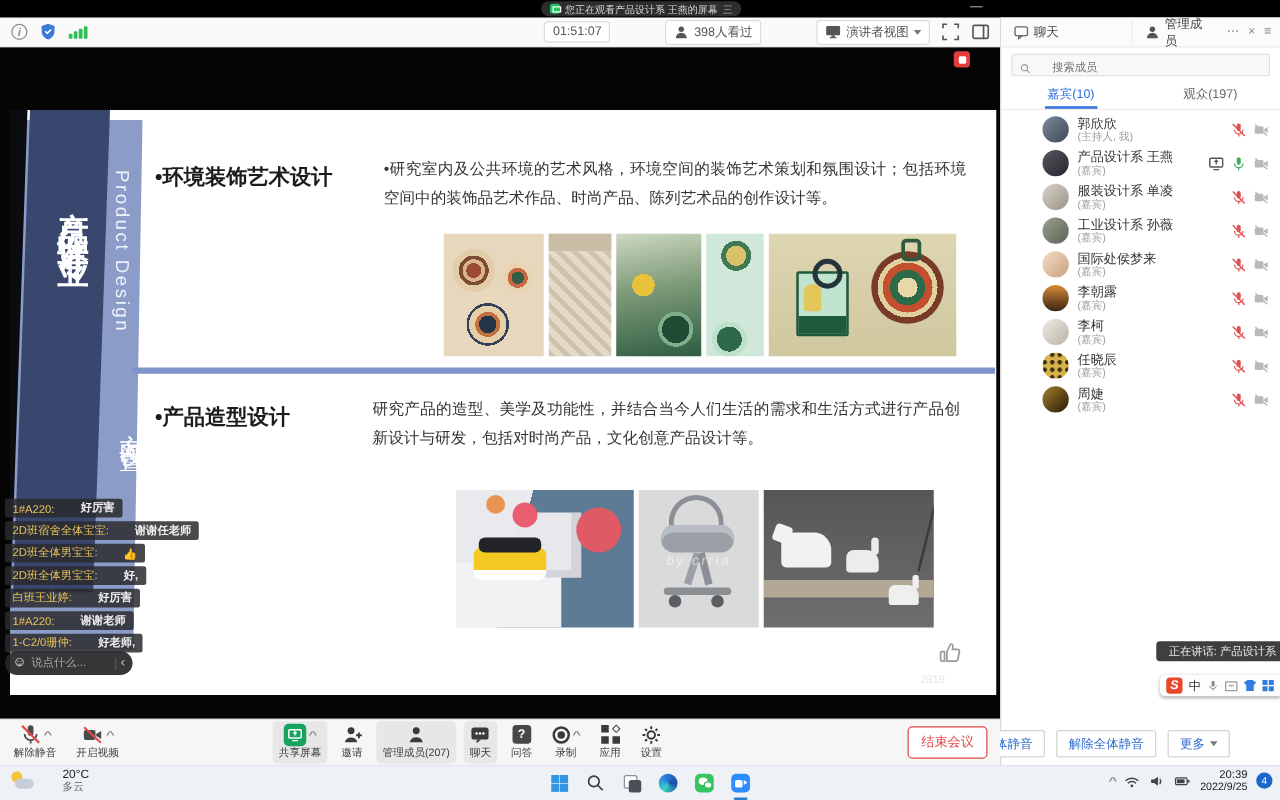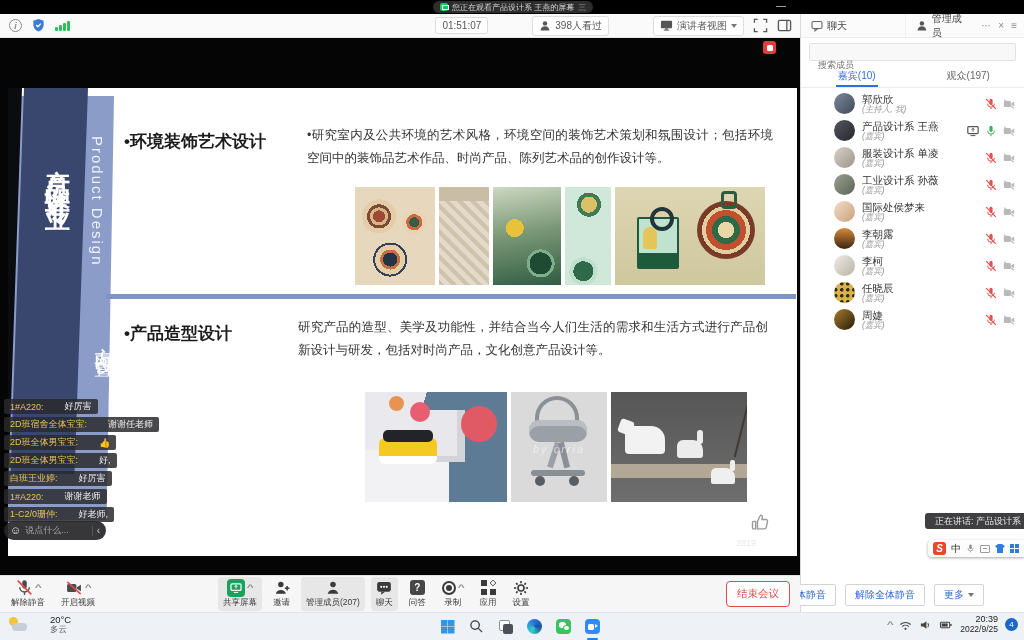--- a/index.html
+++ b/index.html
@@ -106,58 +106,58 @@
   .b3 .branch{position:absolute;right:4px;top:6px;width:2px;height:60px;background:#3e3a34;transform:rotate(14deg);}
   .watermark{position:absolute;left:0;top:46%;width:100%;text-align:center;color:rgba(255,255,255,.55);font-size:11px;font-style:italic;letter-spacing:2px;}
 
   #like-btn{position:absolute;left:742px;top:424px;width:20px;height:20px;}
   #like-count{position:absolute;left:716px;top:500px;width:60px;text-align:center;color:#e8e8e8;font-size:9px;}
 
   
   .cpill{position:absolute;left:4px;height:15px;display:flex;align-items:center;gap:21px;background:rgba(42,42,46,.85);
     border-radius:2px;padding:0 6px;white-space:nowrap;z-index:12;}
   .cpill .u{color:#e8c35a;font-size:9px;}
-  .cpill .m{color:#f0f0f0;font-size:9px;}
+  .cpill .m{color:#f0f0f0;font-size:9px;font-weight:bold;}
   .cpill .emj{color:#ffd34d;}
   .p1{top:361px}.p2{top:379px}.p3{top:397px}.p4{top:415px}.p5{top:433px}.p6{top:451px}.p7{top:469px}
   #chat-input{position:absolute;left:4px;top:483px;width:102px;height:19px;background:rgba(38,38,40,.92);border-radius:10px;
     display:flex;align-items:center;gap:4px;padding:0 6px;z-index:12;}
   #chat-input .face{color:#e6e6e6;font-size:11px;line-height:1;}
   #chat-input .ph{color:#a9a9a9;font-size:9px;flex:1;}
   #chat-input .sep{width:1px;height:10px;background:#555;}
   #chat-input .back{color:#cfcfcf;font-size:10px;}
 
   
   #right-panel{position:absolute;left:800px;top:14px;width:224px;height:598px;background:#fff;border-left:1px solid #d9d9d9;}
   #panel-tabs{height:24px;display:flex;align-items:center;border-bottom:1px solid #ececec;background:#fbfbfb;}
   .ptab{display:flex;align-items:center;gap:4px;font-size:10px;color:#444;padding:0 10px;height:100%;}
   .ptab.first{width:106px;border-right:1px solid #efefef;}
   .pctl{margin-left:auto;display:flex;align-items:center;gap:7px;padding-right:7px;color:#8a8a8a;font-size:10px;}
-  #search-wrap{margin:5px 8px;height:18px;border:1px solid #e2e2e2;background:#f8f8f8;border-radius:2px;display:flex;align-items:flex-end;gap:15px;padding:0 6px;flex-direction:column;}
+  #search-wrap{margin:5px 8px;height:18px;border:1px solid #e2e2e2;background:#f8f8f8;border-radius:2px;display:flex;align-items:flex-end;gap:15px;padding:0 6px;}
   #search-wrap input{border:none;outline:none;background:transparent;font-size:9px;color:#333;width:100%;font-family:inherit;}
   #member-tabs{height:22px;display:flex;border-bottom:1px solid #ececec;}
   .mtab{flex:1;text-align:center;font-size:10px;color:#666;line-height:20px;position:relative;}
   .mtab.active{color:#2f6de0;}
   .mtab.active::after{content:"";position:absolute;left:50%;bottom:0;transform:translateX(-50%);width:42px;height:2px;background:#2f6de0;}
   #member-list{padding-top:2px;}
   .mrow{height:27px;display:flex;align-items:center;padding:0 9px;gap:7px;margin-left:24px;}
   .avatar{width:21px;height:21px;border-radius:50%;flex:0 0 21px;}
   .a1{background:linear-gradient(135deg,#7d8a99,#3e4a58)}
   .a2{background:linear-gradient(135deg,#55565e,#26272e)}
   .a3{background:radial-gradient(circle at 50% 45%,#ec1e79 62%,#b80e5e 64%)}
   .a4{background:linear-gradient(135deg,#d9d2c9,#9a938a)}
   .a5{background:linear-gradient(135deg,#9aa192,#5c6356)}
   .a6{background:linear-gradient(135deg,#f2ddc8,#caa07a)}
   .a7{background:linear-gradient(180deg,#d98b3a,#3a2413)}
   .a8{background:linear-gradient(135deg,#efece6,#b9b2a6)}
   .a9{background:radial-gradient(circle at 30% 30%,#3a2e12 1.5px,rgba(0,0,0,0) 2px) 0 0/6px 6px,#d8b24a}
   .a10{background:linear-gradient(135deg,#a87f2c,#241a08)}
   .minfo{flex:1;display:flex;flex-direction:column;line-height:1.15;min-width:0;}
   .mname{font-size:10.5px;color:#333;white-space:nowrap;overflow:hidden;}
-  .msub{font-size:8.5px;color:#9a9a9a;white-space:nowrap;font-style:italic;}
+  .msub{font-size:8.5px;color:#9a9a9a;white-space:nowrap;}
   .micons{display:flex;align-items:center;gap:6px;}
   .svg12{width:12px;height:12px;display:block;}
   .red{color:#e05252}.green{color:#3fae58}.grayic{color:#b9b9b9}.darkic{color:#555}
   #panel-footer{position:absolute;left:0;bottom:6px;width:100%;display:flex;justify-content:flex-end;gap:9px;padding-right:40px;}
   .pfbtn{border:1px solid #d4d4d4;border-radius:2px;background:#fff;color:#2f6bd0;font-size:10px;padding:3px 9px;display:flex;align-items:center;gap:4px;white-space:nowrap;}
 
   
   #speaking-toast{position:absolute;left:925px;top:513px;width:99px;height:16px;background:#3f3f42;border-radius:3px 0 0 3px;
     display:flex;align-items:center;gap:4px;padding:0 6px;z-index:30;overflow:hidden;}
   #speaking-toast span{color:#e8e8e8;font-size:9px;white-space:nowrap;}

